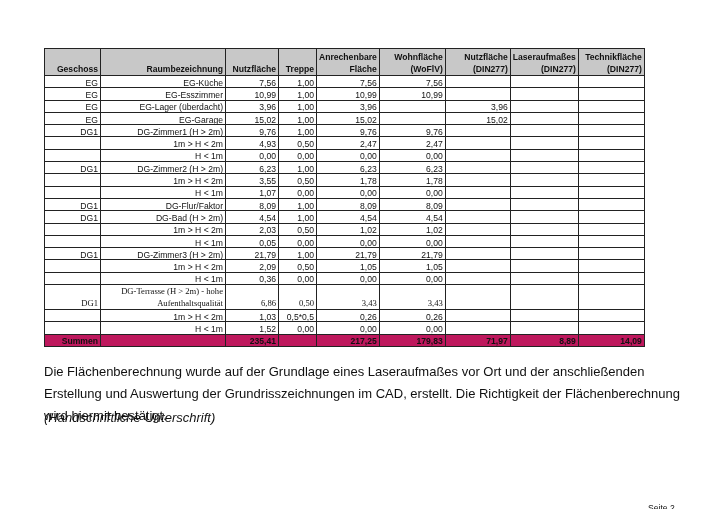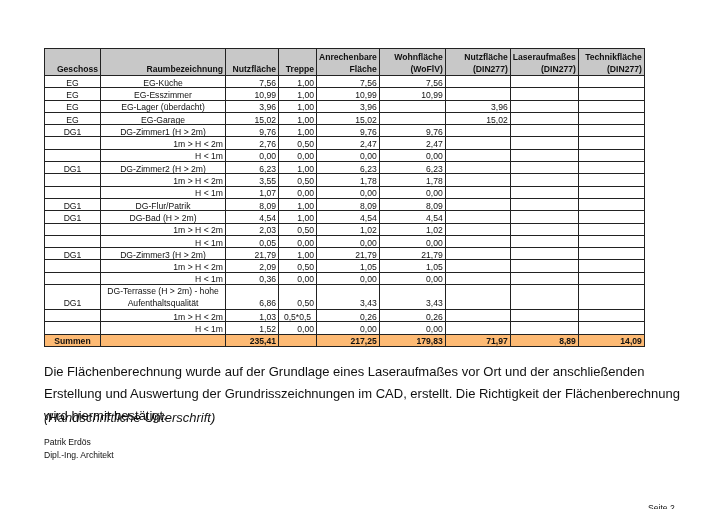--- a/index.html
+++ b/index.html
@@ -16,23 +16,23 @@
   table.areas td, table.areas th {
     border: 1px solid #222; padding: 0 2px; height: 11.3px;
     white-space: nowrap; overflow: hidden; vertical-align: bottom;
   }
   table.areas th {
     background: #c8c8c8; font-weight: bold; text-align: right;
     height: 26px; line-height: 12px; white-space: normal; vertical-align: bottom;
   }
   table.areas td.num { text-align: right; }
   table.areas td.sub { text-align: right; margin-left: 28px; }
-  table.areas td.left { text-align: center; }
-  table.areas tr.tall td { height: 24px; line-height: 12px; white-space: normal; }
-  table.areas tr.sum td { background: #fdba74; font-weight: bold; }
+  table.areas td.left { text-align: right; }
+  table.areas tr.tall td { height: 24px; line-height: 12px; white-space: normal; font-family: Liberation Serif, serif; }
+  table.areas tr.sum td { background: #be185d; font-weight: bold; }
   .col-g { width: 56px; } .col-r { width: 125px; } .col-b { width: 53px; }
   .col-f { width: 38px; } .col-a { width: 60px; } .col-w { width: 66px; }
   .col-n { width: 65px; } .col-v { width: 66px; } .col-t { width: 66px; }
   .para {
     position: absolute; left: 44px; top: 361px; width: 640px;
     font-size: 13px; line-height: 22px;
   }
   .sig-note { position: absolute; left: 44px; top: 410px; font-size: 13px; font-style: italic; }
   .sig-name { position: absolute; left: 44px; top: 436px; font-size: 8.6px; line-height: 12.5px; }
   .page-no { position: absolute; left: 648px; top: 478px; font-size: 8.6px; margin-top: 25px; }
@@ -118,21 +118,21 @@
           <td class="num">1,00</td>
           <td class="num">9,76</td>
           <td class="num">9,76</td>
           <td class="num"></td>
           <td class="num"></td>
           <td class="num"></td>
         </tr>
         <tr>
           <td class="left"></td>
           <td class="sub">1m &gt; H &lt; 2m</td>
-          <td class="num">2,76</td>
+          <td class="num">4,93</td>
           <td class="num">0,50</td>
           <td class="num">2,47</td>
           <td class="num">2,47</td>
           <td class="num"></td>
           <td class="num"></td>
           <td class="num"></td>
         </tr>
         <tr>
           <td class="left"></td>
           <td class="sub">H &lt; 1m</td>
@@ -172,21 +172,21 @@
           <td class="num">1,07</td>
           <td class="num">0,00</td>
           <td class="num">0,00</td>
           <td class="num">0,00</td>
           <td class="num"></td>
           <td class="num"></td>
           <td class="num"></td>
         </tr>
         <tr>
           <td class="left">DG1</td>
-          <td class="left">DG-Flur/Patrik</td>
+          <td class="left">DG-Flur/Faktor</td>
           <td class="num">8,09</td>
           <td class="num">1,00</td>
           <td class="num">8,09</td>
           <td class="num">8,09</td>
           <td class="num"></td>
           <td class="num"></td>
           <td class="num"></td>
         </tr>
         <tr>
           <td class="left">DG1</td>
@@ -296,18 +296,14 @@
           <td class="num">179,83</td>
           <td class="num">71,97</td>
           <td class="num">8,89</td>
           <td class="num">14,09</td>
         </tr>
       </tbody>
   </table>
 
   <div class="para">Die Flächenberechnung wurde auf der Grundlage eines Laseraufmaßes vor Ort und der anschließenden Erstellung und Auswertung der Grundrisszeichnungen im CAD, erstellt. Die Richtigkeit der Flächenberechnung wird hiermit bestätigt.</div>
   <div class="sig-note">(Handschriftliche Unterschrift)</div>
-  <div class="sig-name">
-    <div>Patrik Erdös</div>
-    <div>Dipl.-Ing. Architekt</div>
-  </div>
   <div class="page-no">Seite 2</div>
 </div>
 
 </body></html>

